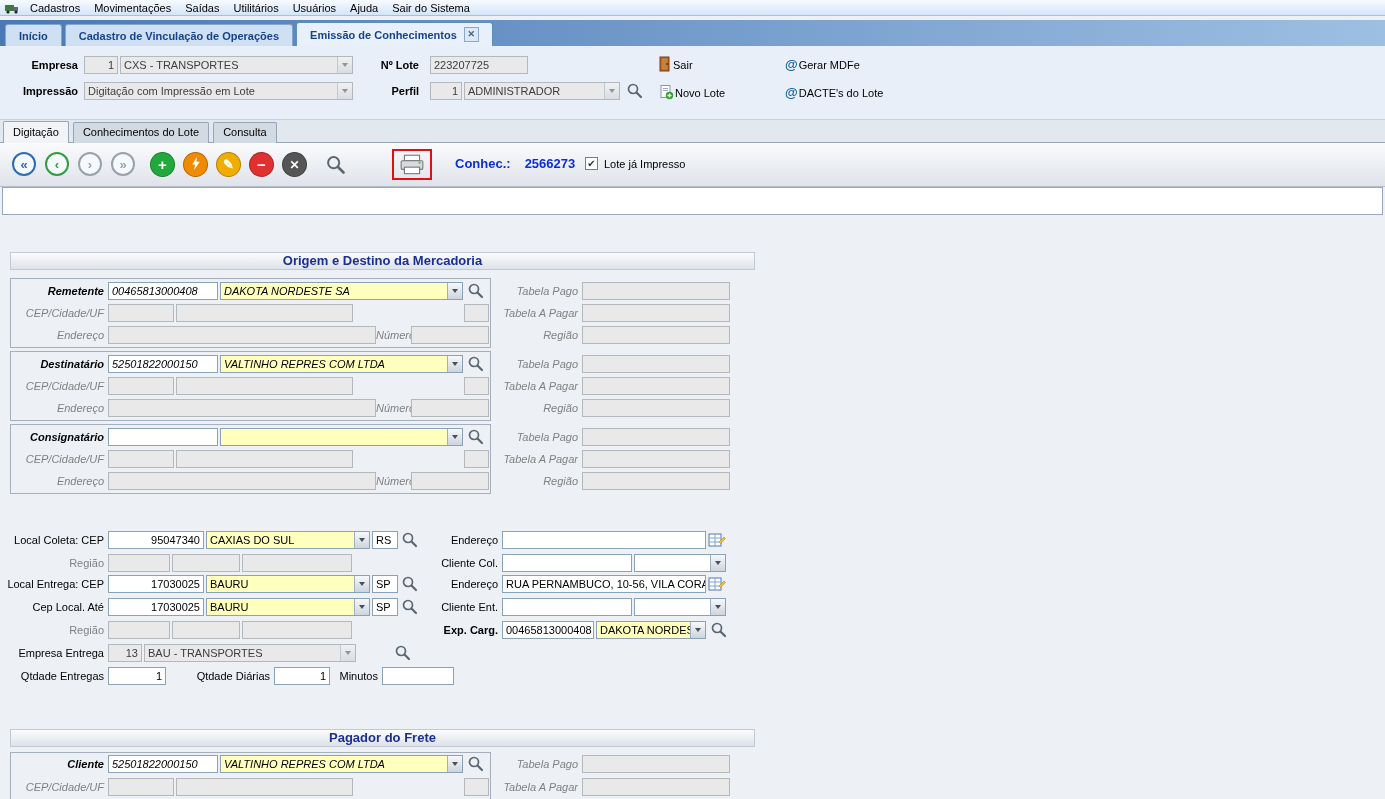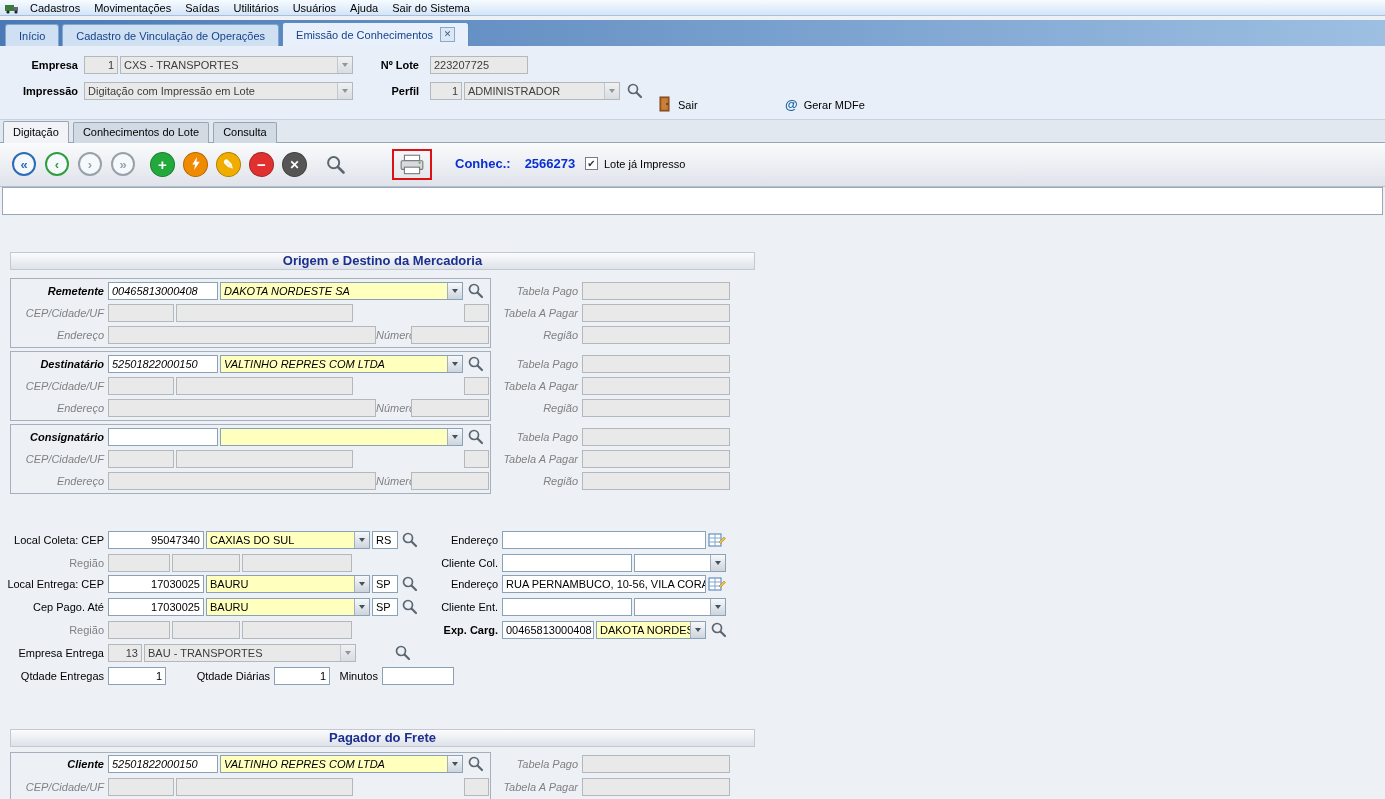--- a/index.html
+++ b/index.html
@@ -7,27 +7,27 @@
   body{width:1385px;height:799px;overflow:hidden;}
   .app{position:relative;width:1385px;height:799px;background:#edf1f6;font-size:11px;color:#000;overflow:hidden;}
 
   
   .menubar{position:absolute;top:0;left:0;width:100%;height:16px;background:linear-gradient(#f7fbff,#d3e5f8);border-bottom:1px solid #a8c0dc;display:flex;align-items:center;padding-left:3px;}
   .appicon{width:18px;height:16px;display:flex;align-items:center;justify-content:center;margin-right:2px;}
   .mitem{padding:0 7px;line-height:20px;cursor:pointer;white-space:nowrap;}
 
   
   .tabbar{position:absolute;top:20px;left:0;width:100%;height:26px;background:linear-gradient(90deg,#4a79b5,#9dbfe2);display:flex;align-items:flex-end;padding-left:5px;}
-  .tab{display:flex;align-items:center;gap:7px;height:22px;line-height:20px;padding:8px 13px;background:#cfe0f2;border:1px solid #7fa7d0;border-bottom:none;border-radius:3px 3px 0 0;color:#15428b;margin-right:3px;cursor:pointer;white-space:nowrap;}
+  .tab{display:flex;align-items:center;gap:7px;height:22px;line-height:20px;padding:8px 13px;background:#cfe0f2;border:1px solid #7fa7d0;border-bottom:none;border-radius:3px 3px 0 0;color:#15428b;margin-right:3px;cursor:pointer;white-space:nowrap;font-weight:bold;}
   .tab.active{background:#e7f0fb;height:24px;border-color:#5d8cc0;margin-top:27px;}
   .tclose{display:inline-block;width:15px;height:15px;border:1px solid #8aa8c8;background:#dce8f5;font-size:9px;line-height:13px;text-align:center;color:#44617e;cursor:pointer;}
 
   
   .hdr{position:absolute;top:46px;left:0;width:100%;height:74px;background:#e9eff8;border-bottom:1px solid #c6d2e2;}
-  .hbtn{position:absolute;display:flex;align-items:center;gap:6px;cursor:pointer;height:18px;margin-top:40px;}
+  .hbtn{position:absolute;display:flex;align-items:center;gap:1px;cursor:pointer;height:18px;}
   .at{font-weight:bold;font-size:13px;color:#1464a0;line-height:16px;}
 
   
   .lbl{position:absolute;font-size:11px;line-height:18px;white-space:nowrap;color:#000;}
   .r{text-align:right;}
   .b{font-weight:bold;}
   .dim{color:#808080;}
   .fld{position:absolute;height:18px;border:1px solid #8aa2b8;background:#fff;font-size:11px;line-height:16px;padding:0 3px;white-space:nowrap;overflow:hidden;}
   .dis{background:#e9e9e9;border-color:#b3b8bd;color:#3c3c3c;}
   .yel{background:#ffffbe;}
@@ -393,21 +393,21 @@
       <span class="mag" style="left:708px"><svg width="18" height="18" viewBox="0 0 18 18">
             <rect x="1" y="3" width="12" height="12" fill="#fff" stroke="#4a7ab5"></rect>
             <line x1="1" y1="7" x2="13" y2="7" stroke="#7fa7d0"></line>
             <line x1="1" y1="11" x2="13" y2="11" stroke="#7fa7d0"></line>
             <line x1="7" y1="3" x2="7" y2="15" stroke="#7fa7d0"></line>
             <polygon points="11,11 16,6 17.5,7.5 12.5,12.5" fill="#f0c040" stroke="#a07818" stroke-width="0.5"></polygon>
           </svg></span>
     </div>
 
     <div class="row" style="top:383px">
-      <span class="lbl r" style="left:0;width:104px">Cep Pago. Até</span>
+      <span class="lbl r" style="left:0;width:104px">Cep Local. Até</span>
       <div class="fld num" style="left:108px;width:96px">17030025</div>
       <div class="fld yel combo" style="left:206px;width:164px">
         <span class="ct">BAURU</span>
         <span class="arr"></span>
       </div>
       <div class="fld" style="left:372px;width:26px">SP</div>
       <span class="mag" style="left:401px"><svg width="17" height="17" viewBox="0 0 17 17">
             <circle cx="7" cy="7" r="4.5" fill="none" stroke="#5b6770" stroke-width="1.7"></circle>
             <line x1="10.5" y1="10.5" x2="15" y2="15" stroke="#5b6770" stroke-width="2.2" stroke-linecap="round"></line>
           </svg></span>

